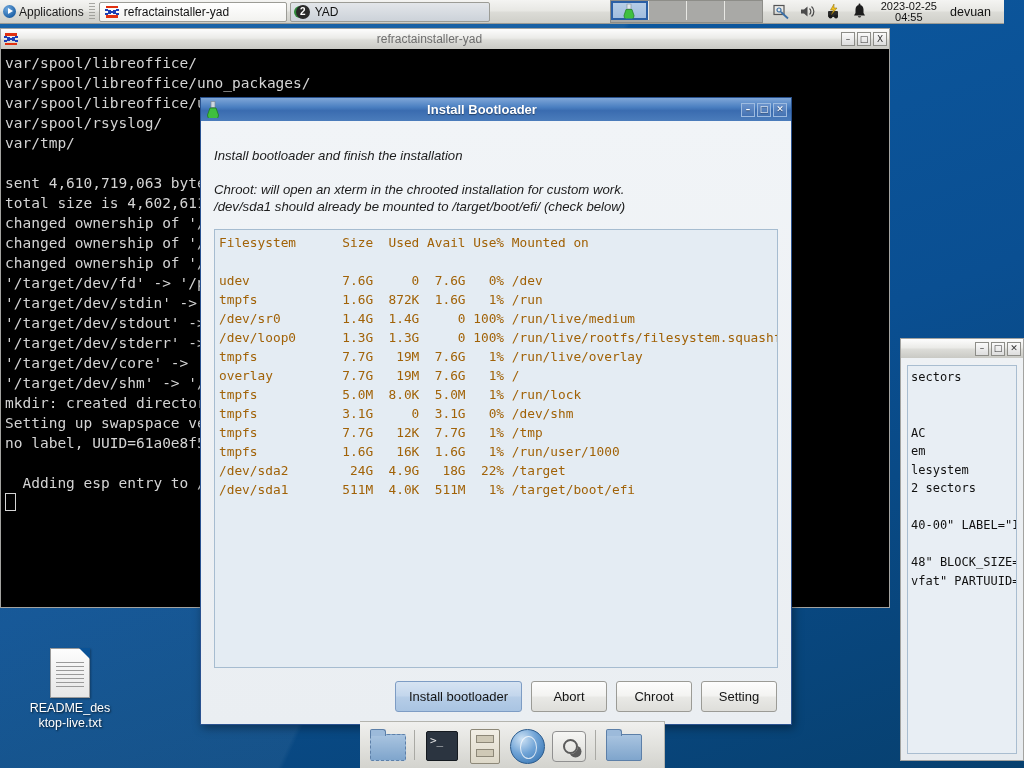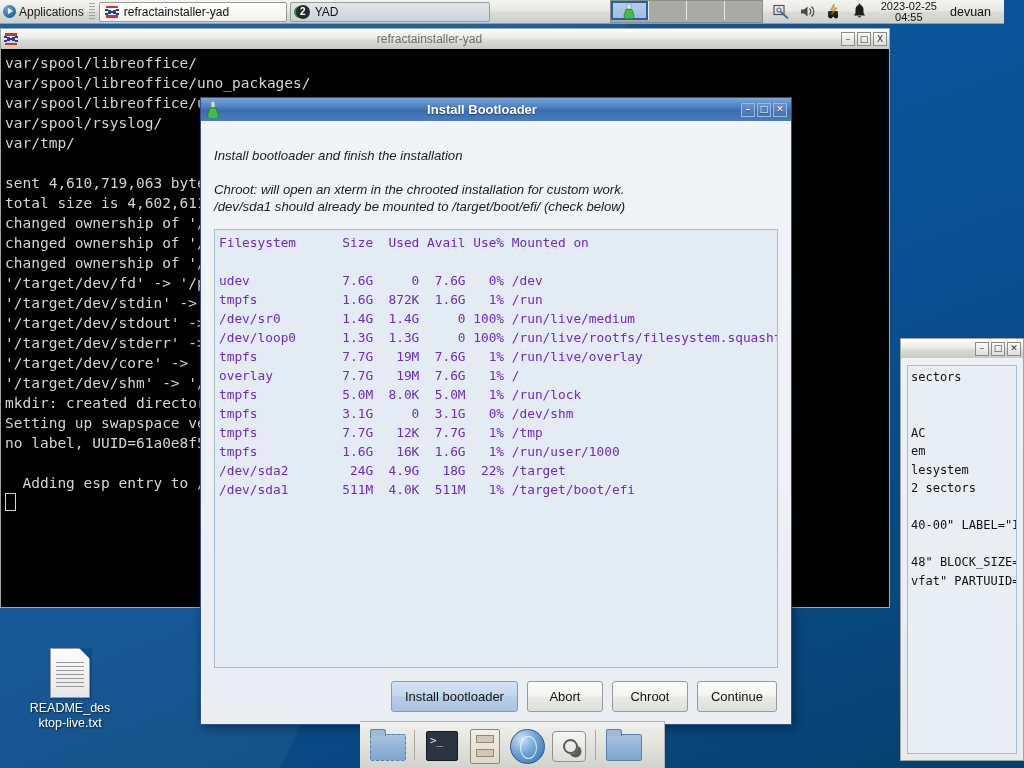--- a/index.html
+++ b/index.html
@@ -173,21 +173,21 @@
   }
   #dlg-text {
     padding: 26px 18px 0 13px; font-size: 13.2px; color: #1c1c1c; line-height: 17.5px; font-style: italic;
   }
   #dlg-text p { margin: 0 0 16px 0; }
   #dlg-text p:last-child { margin-bottom: 0; }
   #dlg-textview {
     margin: 13px 13px 0 13px; flex: 1;
     background: #e4ecf3; border: 1px solid #a6bcd0;
     font-family: "DejaVu Sans Mono", monospace;
-    font-size: 12.8px; line-height: 19px; color: #6d28d9;
+    font-size: 12.8px; line-height: 19px; color: #a16207;
     white-space: pre; overflow: hidden; padding: 3px 0 7px 4px; box-sizing: border-box;
   }
   #dlg-buttons {
     height: 56px; display: flex; align-items: center; justify-content: flex-end;
     gap: 9px; padding: 0 14px;
   }
   #dlg-buttons .gtkbtn { height: 31px; min-width: 76px; }
 
   
   #deskicon {
@@ -376,21 +376,21 @@
 tmpfs           5.0M  8.0K  5.0M   1% /run/lock
 tmpfs           3.1G     0  3.1G   0% /dev/shm
 tmpfs           7.7G   12K  7.7G   1% /tmp
 tmpfs           1.6G   16K  1.6G   1% /run/user/1000
 /dev/sda2        24G  4.9G   18G  22% /target
 /dev/sda1       511M  4.0K  511M   1% /target/boot/efi</span></div>
     <div id="dlg-buttons">
         <div class="gtkbtn primary">Install bootloader</div>
         <div class="gtkbtn">Abort</div>
         <div class="gtkbtn">Chroot</div>
-        <div class="gtkbtn">Continue</div>
+        <div class="gtkbtn">Setting</div>
       </div>
   </div>
 </div>
 
 <div id="launcher">
   <div class="launch-ico">
     <div class="folder" style="border-style:dashed"></div>
   </div>
   <div class="sep"></div>
   <div class="launch-ico">

